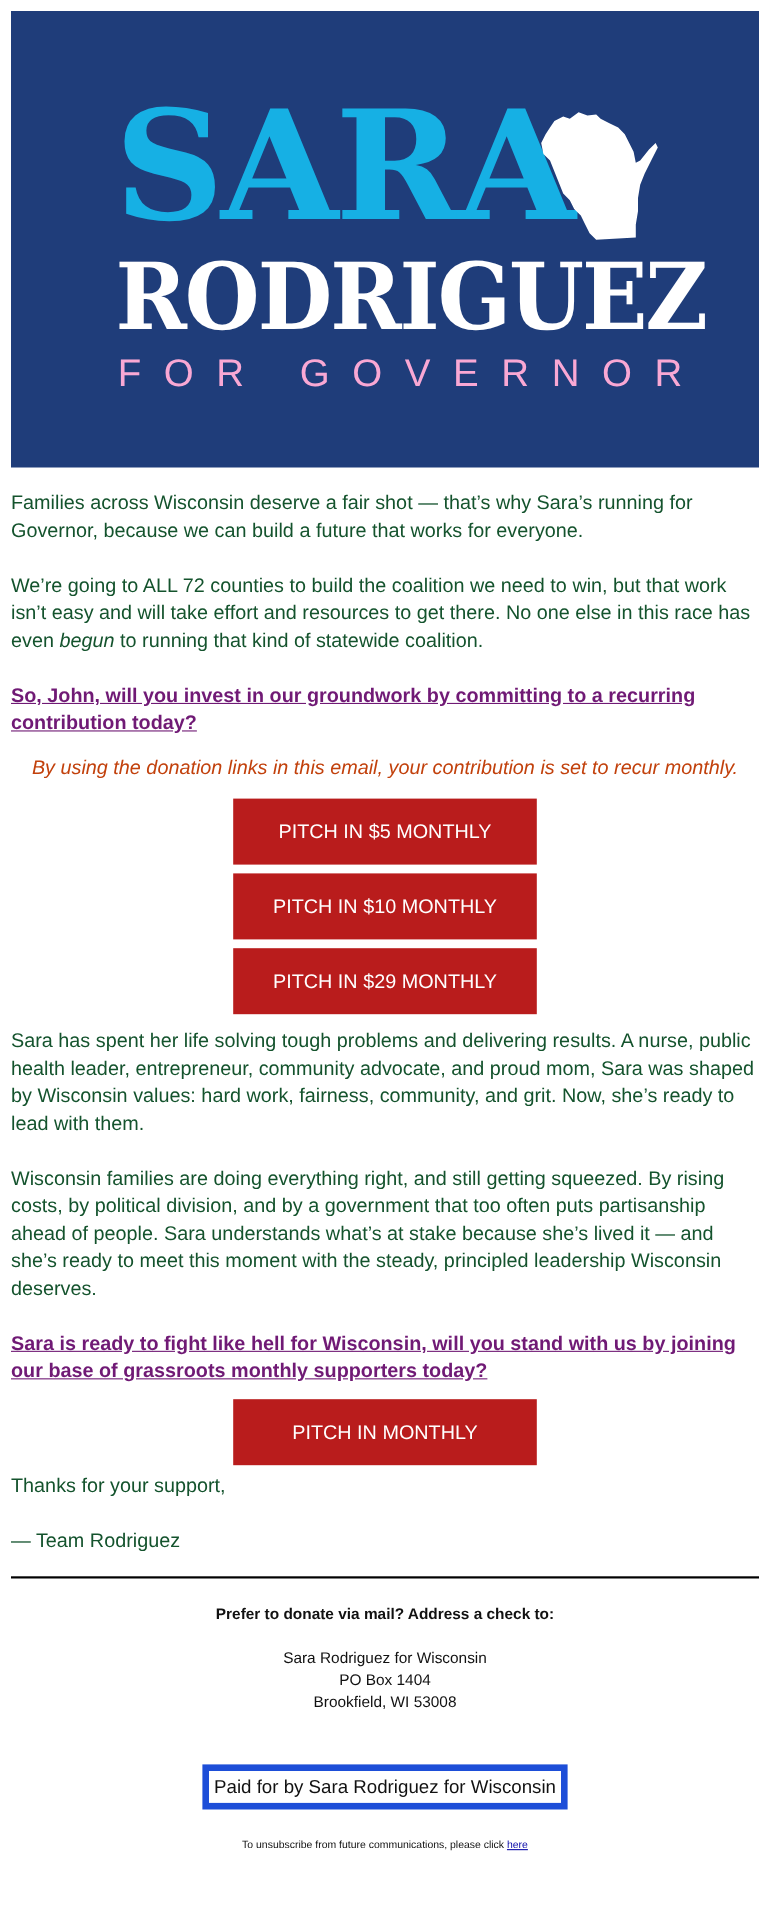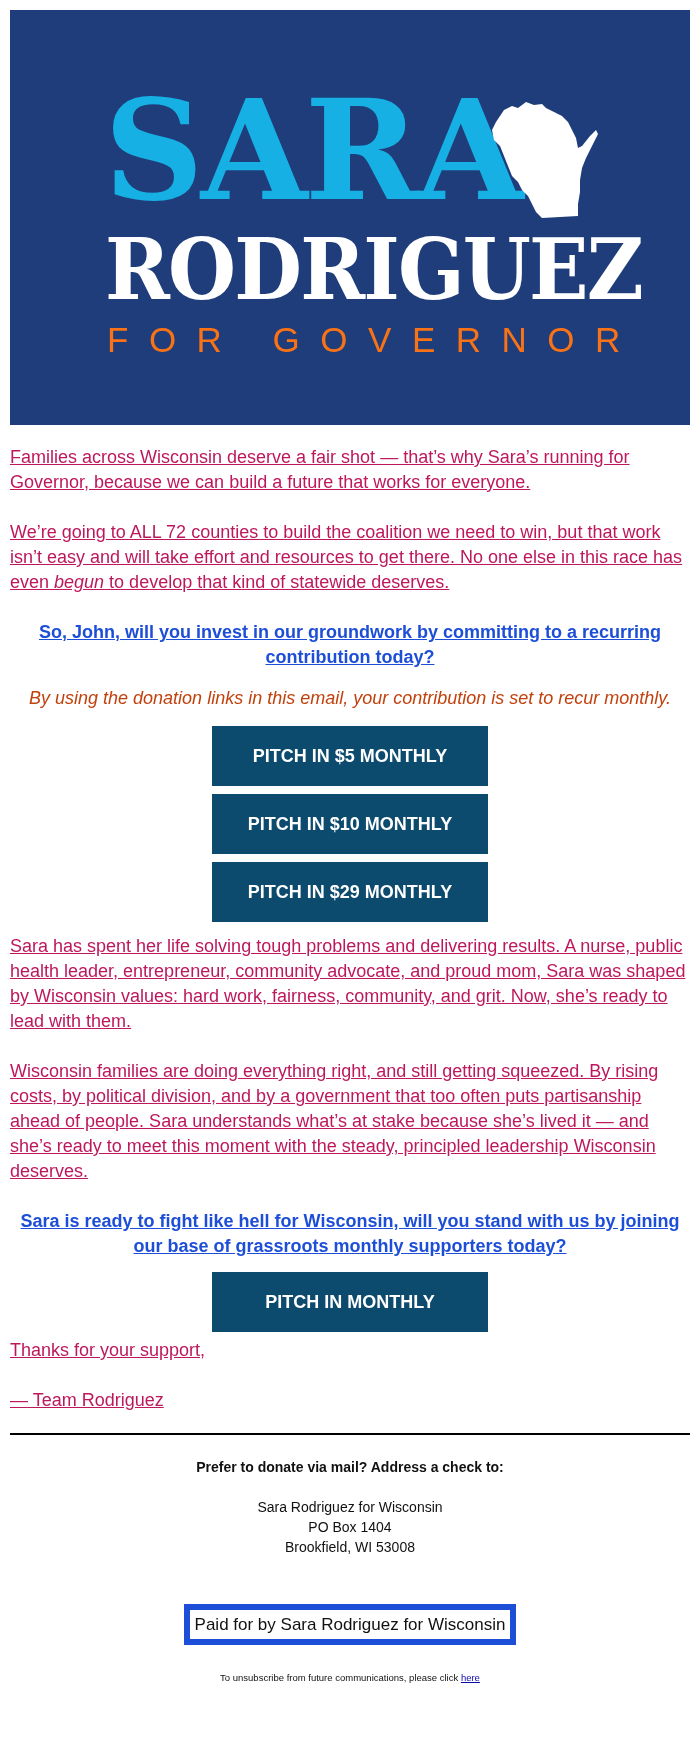--- a/index.html
+++ b/index.html
@@ -61,64 +61,62 @@
       white-space: nowrap;
     }
     .logo-governor {
       position: absolute;
       left: 97px;
       top: 312px;
       font-family: "Liberation Sans", sans-serif;
       font-weight: normal;
       font-size: 35px;
       line-height: 1;
-      color: #f97316;
+      color: #f9a8d4;
       letter-spacing: 20.5px;
       white-space: nowrap;
     }
     
     .p {
       font-size: 18px;
       line-height: 25px;
-      color: #be185d;
-      text-decoration: underline;
+      color: #14532d;
     }
     .p1 { margin-top: 20px; }
     .p2 { margin-top: 25px; }
     .cta-link {
       display: block;
       margin-top: 25px;
       font-size: 18px;
       line-height: 25px;
       font-weight: bold;
-      color: #1d4ed8;
+      color: #701a75;
       text-decoration: underline;
-      text-align: center;
     }
     .disclaimer {
       margin-top: 16px;
       font-size: 18px;
       line-height: 25px;
       font-style: italic;
       text-align: center;
       color: #c2410c;
     }
     .btn-wrap {
       display: flex;
       justify-content: center;
     }
     .btn {
       display: flex;
       align-items: center;
       justify-content: center;
       width: 276px;
       height: 60px;
-      background: #0c4a6e;
+      background: #b91c1c;
       color: #ffffff;
-      font-weight: bold;
+      font-weight: normal;
       font-size: 18px;
       text-decoration: none;
       letter-spacing: 0px;
     }
     .btn-first { margin-top: 15px; }
     .btn-next { margin-top: 8px; }
     .p3 { margin-top: 12px; }
     .p4 { margin-top: 25px; }
     .cta-link2 { margin-top: 25px; }
     .btn-last { margin-top: 13px; }
@@ -177,21 +175,21 @@
     <div class="logo-sara">SARA</div>
     <svg class="logo-map" viewBox="0 0 118 124" xmlns="http://www.w3.org/2000/svg">
       <path fill="#ffffff" d="M22,14 L30,10 L36,12 L44,6 L52,9 L60,8 L64,12 L72,16 L80,20 L86,26 L90,34 L94,42 L96,52 L100,50 L108,40 L114,34 L116,38 L110,50 L104,62 L100,72 L98,84 L98,96 L96,108 L96,120 L60,122 L54,116 L50,108 L46,100 L40,94 L36,86 L30,80 L26,70 L22,60 L18,50 L12,44 L10,34 L14,26 L18,20 Z"></path>
     </svg>
     <div class="logo-rodriguez">RODRIGUEZ</div>
     <div class="logo-governor">FOR GOVERNOR</div>
   </div>
 
   <p class="p p1">Families across Wisconsin deserve a fair shot — that’s why Sara’s running for Governor, because we can build a future that works for everyone.</p>
 
-  <p class="p p2"><span>We’re going to ALL 72 counties to build the coalition we need to win, but that work isn’t easy and will take effort and resources to get there. No one else in this race has even </span><em>begun</em><span> to develop that kind of statewide deserves.</span></p>
+  <p class="p p2"><span>We’re going to ALL 72 counties to build the coalition we need to win, but that work isn’t easy and will take effort and resources to get there. No one else in this race has even </span><em>begun</em><span> to running that kind of statewide coalition.</span></p>
 
   <a class="cta-link" href="#">So, John, will you invest in our groundwork by committing to a recurring contribution today?</a>
 
   <div class="disclaimer">
     <div>By using the donation links in this email, your contribution is set to recur monthly.</div>
   </div>
 
   <div class="btn-wrap btn-first">
     <a class="btn" href="#">PITCH IN $5 MONTHLY</a>
   </div>

